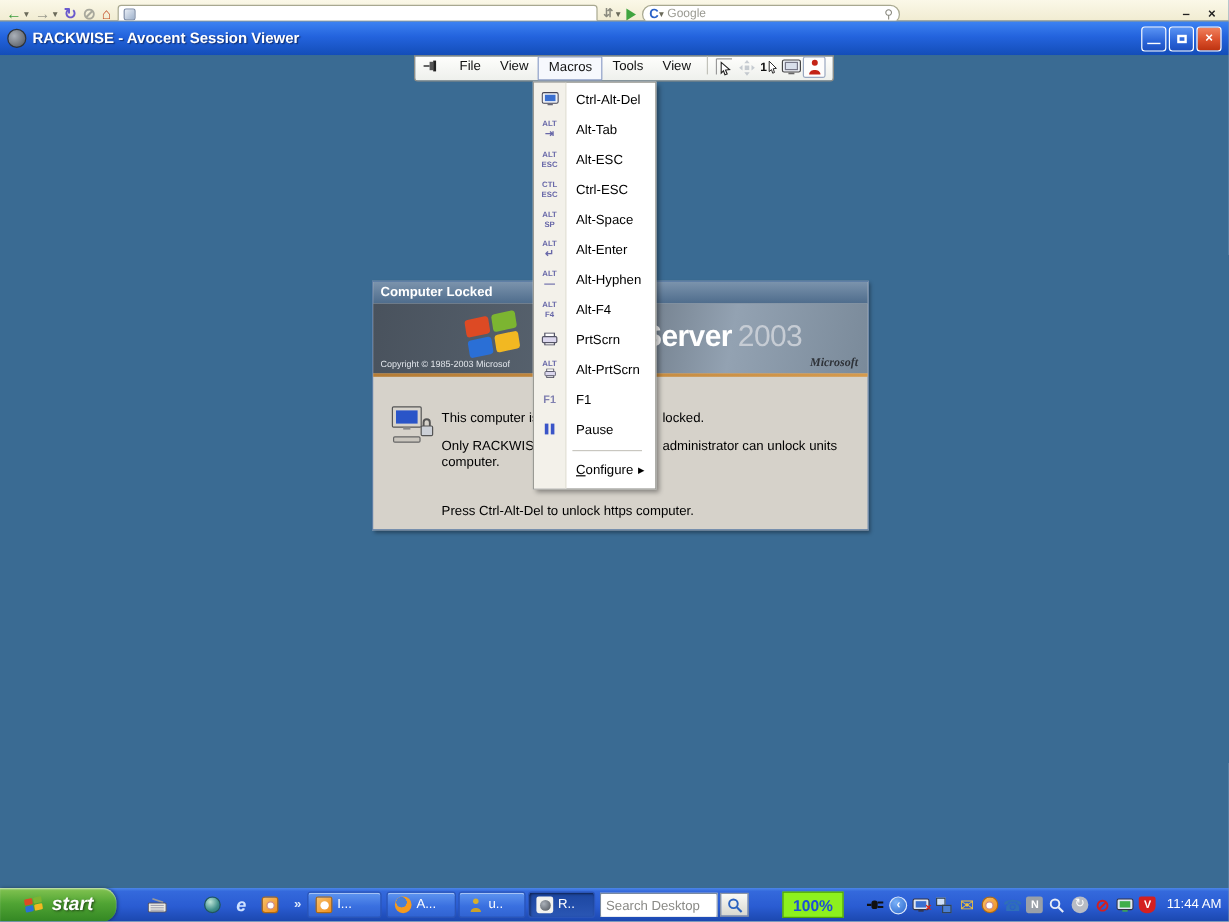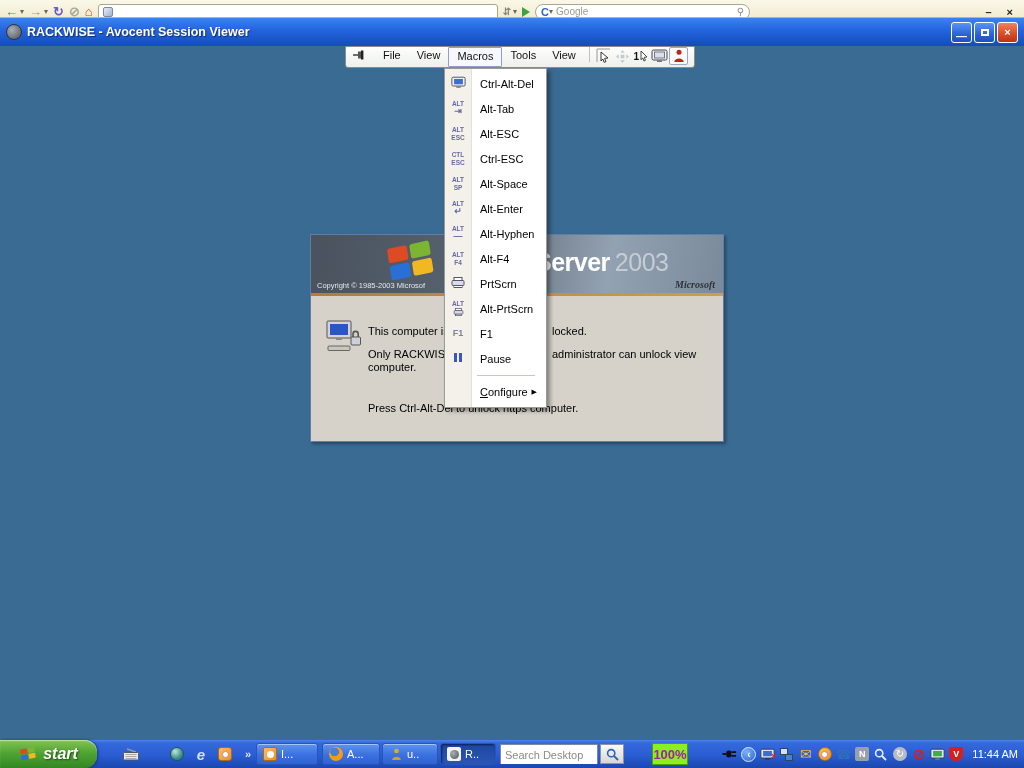--- a/index.html
+++ b/index.html
@@ -102,23 +102,23 @@
     background:linear-gradient(180deg,#5e95f0,#3a70e0 55%,#3063d2);
     box-shadow:inset 0 1px 0 rgba(255,255,255,.45); border:1px solid #2a55b8;
     display:flex; align-items:center; gap:4px; padding:0 6px; color:#fff; font-size:11px; }
   .task-btn.active { background:linear-gradient(180deg,#1c46a0,#2a56b4); box-shadow:inset 1px 1px 2px rgba(0,0,10,.55); }
   .tb-chip { width:14px; height:14px; border-radius:2px; flex:0 0 auto; }
   .deskbar-search { position:absolute; left:500px; top:4px; width:98px; height:20px; border:1px solid #7a8aa0; background:#fff; }
   .deskbar-search input { width:100%; height:100%; border:0; outline:none; font-size:11px; padding:0 4px; font-family:"Liberation Sans",sans-serif; }
   .deskbar-search input::placeholder { color:#8a8a86; }
   .mag-btn { position:absolute; left:600px; top:4px; width:24px; height:20px; border:1px solid #8a94a4;
     background:linear-gradient(180deg,#fafaf6,#d8d8d0); display:flex; align-items:center; justify-content:center; }
-  .zoom-badge { position:absolute; left:652px; top:3px; width:36px; height:22px; background:#8df01e;
+  .zoom-badge { position:absolute; left:652px; top:3px; width:51px; height:22px; background:#8df01e;
     border:1px solid #4ea00a; display:flex; align-items:center; justify-content:center;
-    font-size:13px; font-weight:bold; color:#a21caf; }
+    font-size:13px; font-weight:bold; color:#1d4ed8; }
   .tray { position:absolute; right:6px; top:0; height:28px; display:flex; align-items:center; gap:4px; }
   .tray-ico { width:15px; height:15px; display:flex; align-items:center; justify-content:center; position:relative; font-size:12px; line-height:1; }
   .tray-clock { color:#fff; font-size:11px; margin-left:5px; white-space:nowrap; }
   .circ-chev { width:15px; height:15px; border-radius:50%; background:radial-gradient(circle at 35% 30%,#7ab2f8,#2a66cc); border:1px solid #dce8fa; color:#fff; font-weight:bold; font-size:10px; display:flex; align-items:center; justify-content:center; }
   .badge-sq { width:14px; height:14px; border-radius:2px; display:flex; align-items:center; justify-content:center; color:#fff; font-weight:bold; }
   .redx { position:absolute; right:-1px; bottom:1px; color:#e02010; font-size:9px; font-weight:bold; }
 </style>
 </head>
 <body>
 
@@ -204,20 +204,23 @@
       </span>
       <span class="tool-ico pressed">
         <svg width="12" height="14" viewBox="0 0 12 14">
             <circle cx="6" cy="3.2" r="2.5" fill="#c32215"></circle>
             <path d="M1.3 13 C1.3 8.2 10.7 8.2 10.7 13 Z" fill="#c32215"></path>
           </svg>
       </span>
     </div>
 
     <div class="lock-dialog">
+      <div class="lock-title">
+        <span>Computer Locked</span>
+      </div>
       <div class="lock-banner">
         <span class="banner-flag">
           <svg width="58" height="48" viewBox="0 0 42 36">
               <g transform="rotate(-9 21 18) skewY(-3)">
                 <rect x="4" y="5" width="15" height="11" rx="2" fill="#dd4a24"></rect>
                 <rect x="21" y="5" width="15" height="11" rx="2" fill="#7cb531"></rect>
                 <rect x="4" y="18" width="15" height="11" rx="2" fill="#2a6fd6"></rect>
                 <rect x="21" y="18" width="15" height="11" rx="2" fill="#f2b822"></rect>
               </g>
             </svg>
@@ -236,21 +239,21 @@
               <rect x="6" y="4" width="18" height="11" fill="#2a55c8"></rect>
               <rect x="12" y="18" width="6" height="2" fill="#888"></rect>
               <rect x="4" y="26" width="22" height="4.5" rx="1" fill="#cac6be" stroke="#666"></rect>
               <path d="M29 17 v-3 a2.6 2.6 0 0 1 5.2 0 v3" fill="none" stroke="#555" stroke-width="1.6"></path>
               <rect x="27" y="17" width="9.5" height="8" rx="1" fill="#ccd0d7" stroke="#555"></rect>
             </svg>
         </span>
         <span style="left:57px; top:29px">This computer is</span>
         <span style="left:241px; top:29px">locked.</span>
         <span style="left:57px; top:52px">Only RACKWISE</span>
-        <span style="left:241px; top:52px">administrator can unlock view</span>
+        <span style="left:241px; top:52px">administrator can unlock units</span>
         <span style="left:57px; top:65px">computer.</span>
         <span style="left:57px; top:106px">Press Ctrl-Alt-Del to unlock https computer.</span>
       </div>
     </div>
 
     <div class="macros-menu">
       <div class="mrow">
         <span class="mico"><svg width="15" height="13" viewBox="0 0 17 14">
               <rect x="1" y="1" width="15" height="10" rx="1.5" fill="#eef1f6" stroke="#445"></rect>
               <rect x="3.5" y="3" width="10" height="6" fill="#3a6fd0"></rect>

